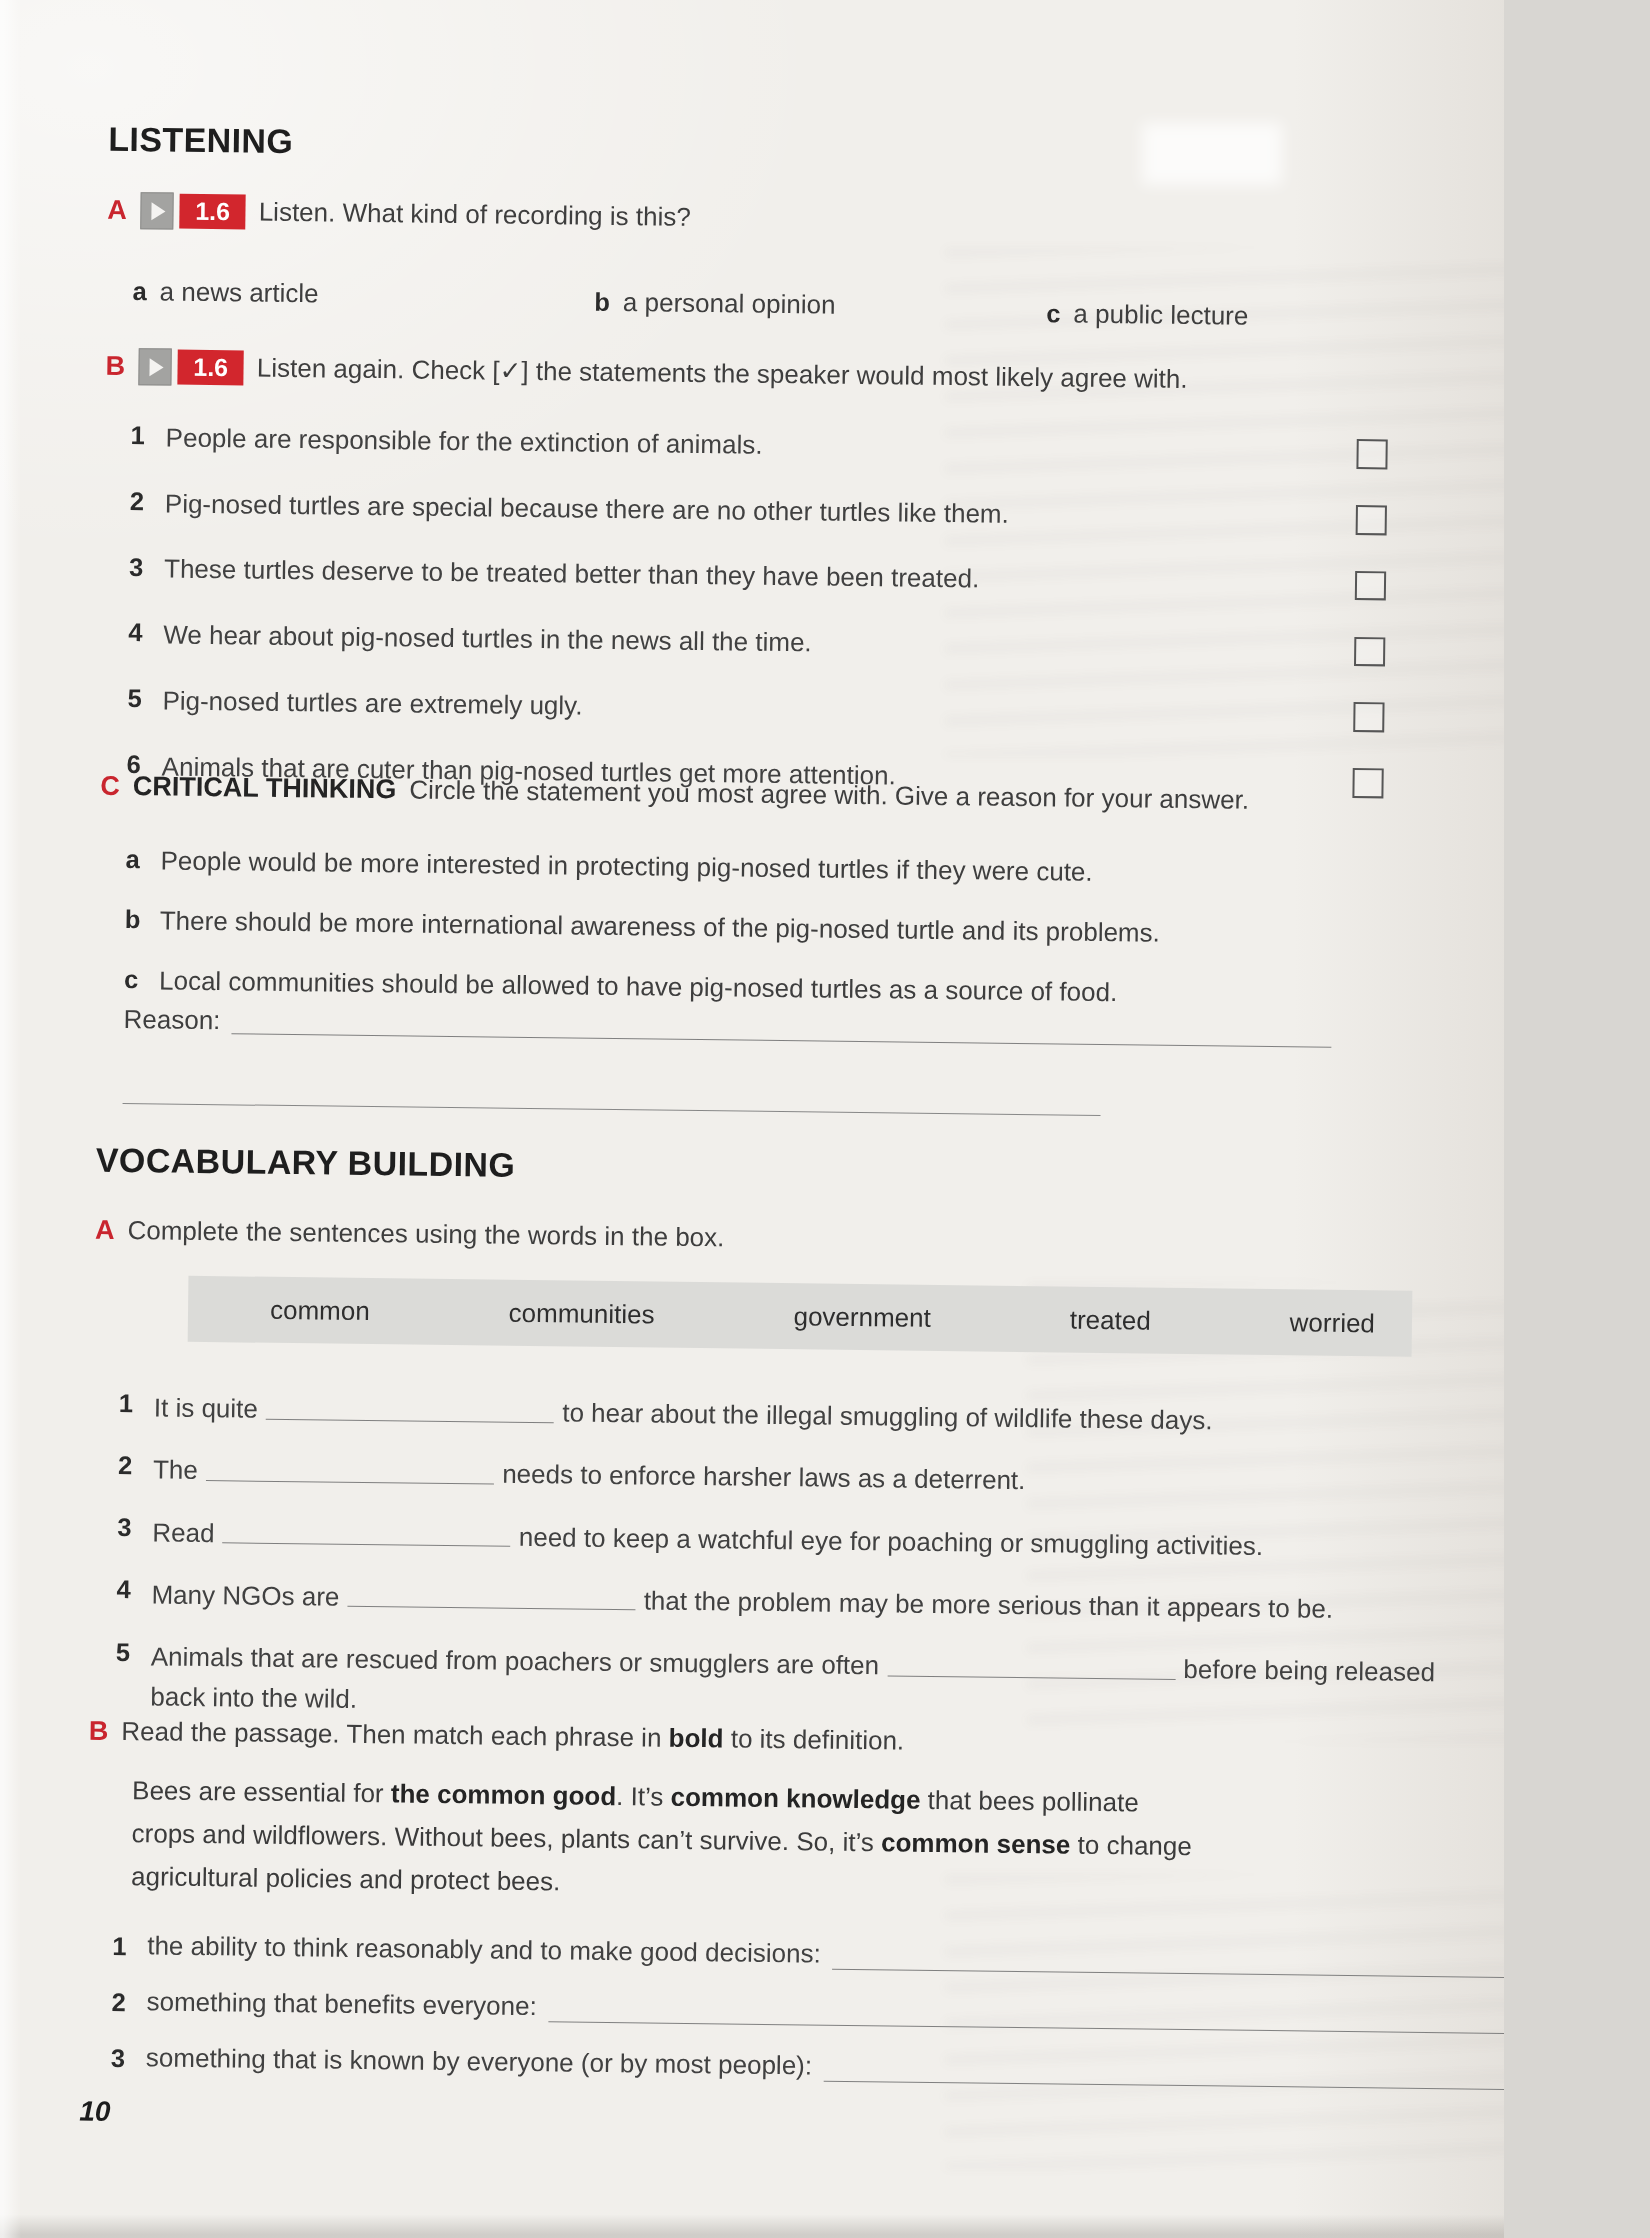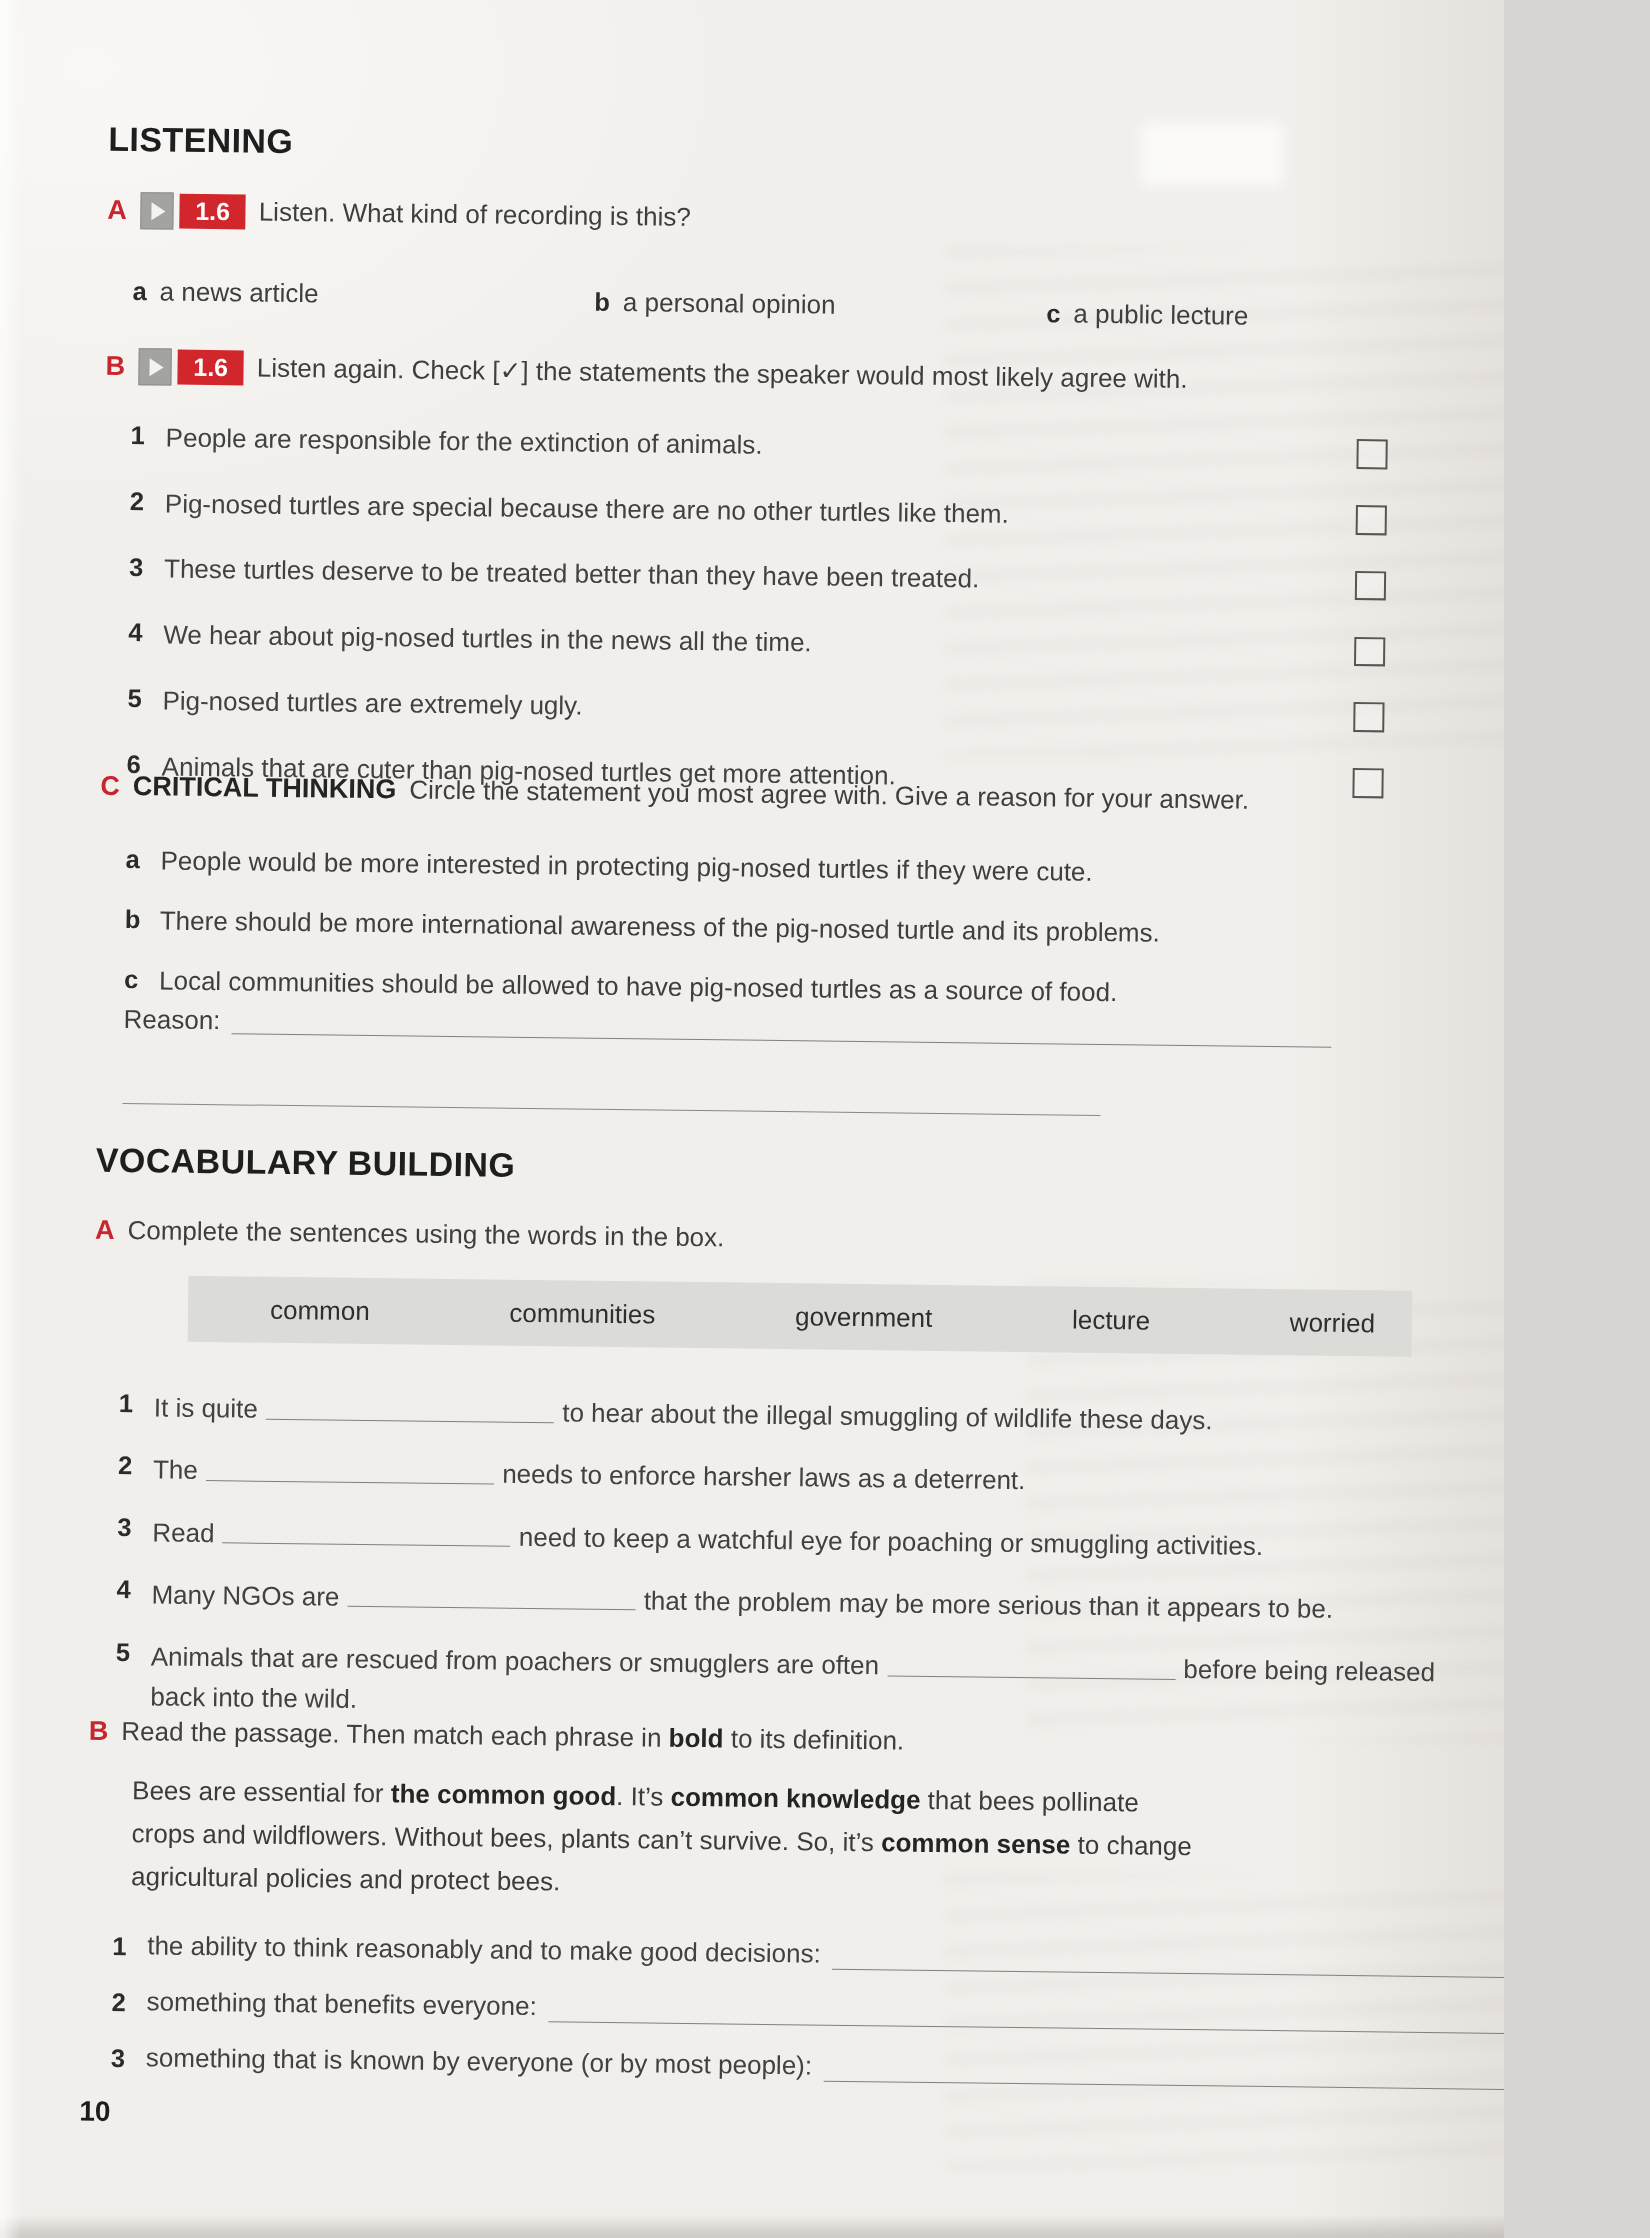--- a/index.html
+++ b/index.html
@@ -37,21 +37,21 @@
   .word-band{background:#dbdbd8;display:flex;align-items:center;justify-content:space-between;padding:0 37px 0 82px;}
   .word-band span{font-size:26px;color:#2e2e2e;}
   .sent-row{display:flex;align-items:flex-start;margin-bottom:22px;}
   .sent-row .num{width:35px;flex:0 0 auto;padding-top:1.6px;}
   .sent-row p{margin:0;font-size:26px;color:#414141;line-height:1.55;}
   .def-row{display:flex;align-items:flex-end;width:1407px;margin-bottom:25px;}
   .def-row .num{width:35px;flex:0 0 auto;}
   .def-row .t{font-size:26px;color:#414141;white-space:nowrap;}
   .passage-line{font-size:26px;color:#3b3b3b;line-height:43px;white-space:nowrap;}
   .b{font-weight:bold;color:#242424;}
-  .pagenum{font-size:28px;font-weight:bold;color:#1c1c1c;}
+  .pagenum{font-size:28px;font-weight:bold;color:#1c1c1c;font-style:italic;}
   .st{position:absolute;filter:blur(4.1px);opacity:0.5;pointer-events:none;
       background:repeating-linear-gradient(178deg, rgba(110,105,98,0.07) 0 11.5px, rgba(110,105,98,0) 11.5px 36px);}
   .st-white{position:absolute;background:rgba(255,255,255,0.75);filter:blur(7.4px);pointer-events:none;}
   .gap8{width:6.6px;flex:0 0 auto;} .gap16{width:13px;flex:0 0 auto;}
 </style>
 </head>
 <body>
 
 <div class="page">
 
@@ -169,21 +169,21 @@
     <div class="abs row" style="left:97px;top:1215px;">
       <span class="sec-letter">A</span>
       <span class="gap16"></span>
       <span class="body-t">Complete the sentences using the words in the box.</span>
     </div>
 
     <div class="abs word-band" style="left:191px;top:1275px;width:1105px;height:66px;">
       <span>common</span>
       <span>communities</span>
       <span>government</span>
-      <span>lecture</span>
+      <span>treated</span>
       <span>worried</span>
     </div>
 
     <div class="abs" style="left:123px;top:1387px;width:1364px;">
       <div class="sent-row">
         <span class="num">1</span>
         <p><span>It is quite</span><span class="blank"></span><span>to hear about the illegal smuggling of wildlife these days.</span></p>
       </div>
       <div class="sent-row">
         <span class="num">2</span>

